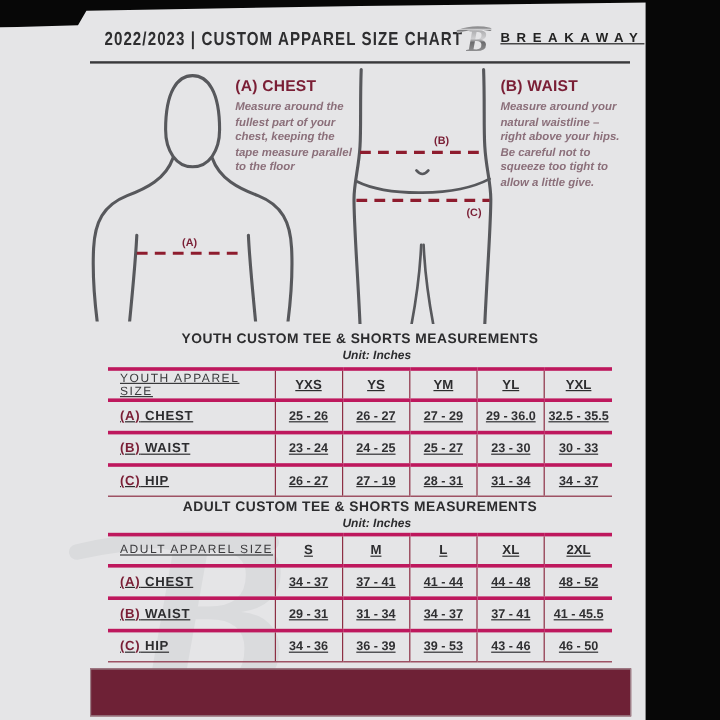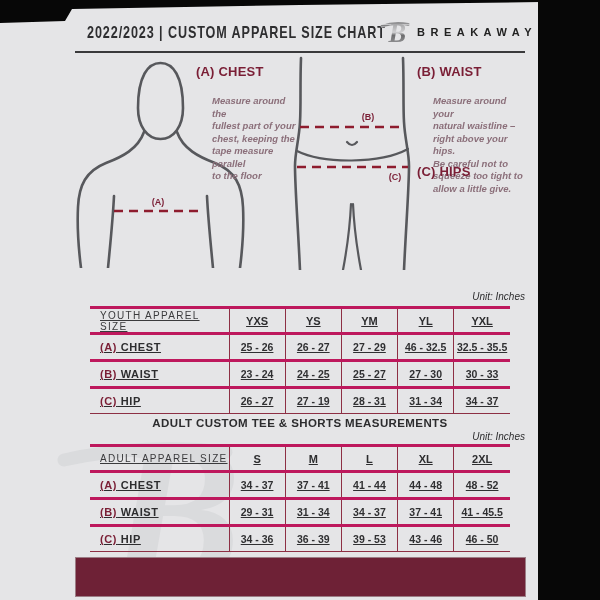--- a/index.html
+++ b/index.html
@@ -10,35 +10,35 @@
   }
   
   .right-band{position:absolute;left:538px;top:0;width:62px;height:600px;background:#070707;z-index:5;}
   .top-wedge{position:absolute;left:0;top:0;width:540px;height:24px;background:#070707;z-index:5;
     clip-path:polygon(0px 0px,540px 0px,540px 2px,300px 5px,72px 9px,65px 21px,0px 23px);}
   
   .hdr-title{position:absolute;left:87px;top:24px;font-size:14px;font-weight:800;color:#2e2e30;
     letter-spacing:1px;transform:scaleX(.9) scaleY(1.12);transform-origin:left center;white-space:nowrap;z-index:2;}
   .logo{position:absolute;left:380px;top:15px;width:32px;height:32px;z-index:2;}
   .brand{position:absolute;left:417px;top:26px;font-size:11px;font-weight:800;color:#222;
-    letter-spacing:5.5px;white-space:nowrap;z-index:2;}
+    letter-spacing:5.5px;white-space:nowrap;z-index:2;text-decoration:underline;}
   .hdr-rule{position:absolute;left:75px;top:51px;width:450px;height:2px;background:#39393b;z-index:2;}
   
   .guide-h{font-size:13px;font-weight:800;color:#7a1e35;margin:0 0 5px 0;letter-spacing:.2px;}
   .guide-p{font-size:9.5px;font-style:italic;font-weight:600;color:#8b6f7a;line-height:1.32;
-    white-space:pre-line;margin:16px;}
+    white-space:pre-line;margin:0;}
   .gblock{position:absolute;z-index:2;}
   .gb-chest{left:196px;top:64px;width:122px;}
   .gb-waist{left:417px;top:64px;width:122px;}
   .gb-hips{left:417px;top:164px;width:122px;}
   .fig{position:absolute;z-index:1;}
   
   .sec-title{position:absolute;left:75px;width:450px;text-align:center;font-size:11.5px;font-weight:800;
     color:#2c2c2e;letter-spacing:.4px;z-index:2;}
-  .sec-unit{position:absolute;left:75px;width:450px;text-align:right;font-size:10px;font-weight:400;
+  .sec-unit{position:absolute;left:89px;width:450px;text-align:center;font-size:10px;font-weight:700;
     font-style:italic;color:#2c2c2e;z-index:2;}
   .size-table{position:absolute;left:90px;border-collapse:collapse;table-layout:fixed;width:420px;z-index:2;}
   .size-table th,.size-table td{border-top:3px solid #be185d;border-bottom:1px solid #8d2f44;
     padding:0;text-align:center;background:transparent;text-decoration:underline;}
   .size-table th:not(:first-child),.size-table td:not(:first-child){border-left:1px solid #8d2f44;}
   .size-table th{height:23px;font-size:11px;font-weight:800;color:#2d2d2f;}
   .size-table td{height:24px;font-size:10.5px;font-weight:600;color:#303032;}
   .size-table th.lbl{font-weight:400;font-size:10px;letter-spacing:1.3px;color:#3a3a3c;text-align:left;padding-left:10px;}
   .size-table td.lbl{text-align:left;padding-left:10px;font-size:11px;font-weight:700;color:#2d2d2f;letter-spacing:.6px;}
   .size-table .pfx{color:#7a1e35;font-weight:800;}
@@ -114,23 +114,23 @@
   <div class="gblock gb-waist">
     <p class="guide-h">(B) WAIST</p>
     <p class="guide-p">Measure around your
 natural waistline –
 right above your hips.
 Be careful not to
 squeeze too tight to
 allow a little give.</p>
   </div>
   <div class="gblock gb-hips">
-    <p class="guide-h">(C) HIPS</p>
   </div>
 
+  <div class="sec-title" style="top:277px;">YOUTH CUSTOM TEE &amp; SHORTS MEASUREMENTS</div>
   <div class="sec-unit" style="top:291px;">Unit: Inches</div>
   <table class="size-table" style="top:306px;">
     <colgroup>
         <col style="width:139px">
         <col>
         <col>
         <col>
         <col>
         <col>
       </colgroup>
@@ -143,29 +143,29 @@
           <th>YL</th>
           <th>YXL</th>
         </tr>
       </thead>
     <tbody>
         <tr>
           <td class="lbl"><span class="pfx">(A)</span> CHEST</td>
           <td>25 - 26</td>
           <td>26 - 27</td>
           <td>27 - 29</td>
-          <td>46 - 32.5</td>
+          <td>29 - 36.0</td>
           <td>32.5 - 35.5</td>
         </tr>
         <tr>
           <td class="lbl"><span class="pfx">(B)</span> WAIST</td>
           <td>23 - 24</td>
           <td>24 - 25</td>
           <td>25 - 27</td>
-          <td>27 - 30</td>
+          <td>23 - 30</td>
           <td>30 - 33</td>
         </tr>
         <tr>
           <td class="lbl"><span class="pfx">(C)</span> HIP</td>
           <td>26 - 27</td>
           <td>27 - 19</td>
           <td>28 - 31</td>
           <td>31 - 34</td>
           <td>34 - 37</td>
         </tr>

